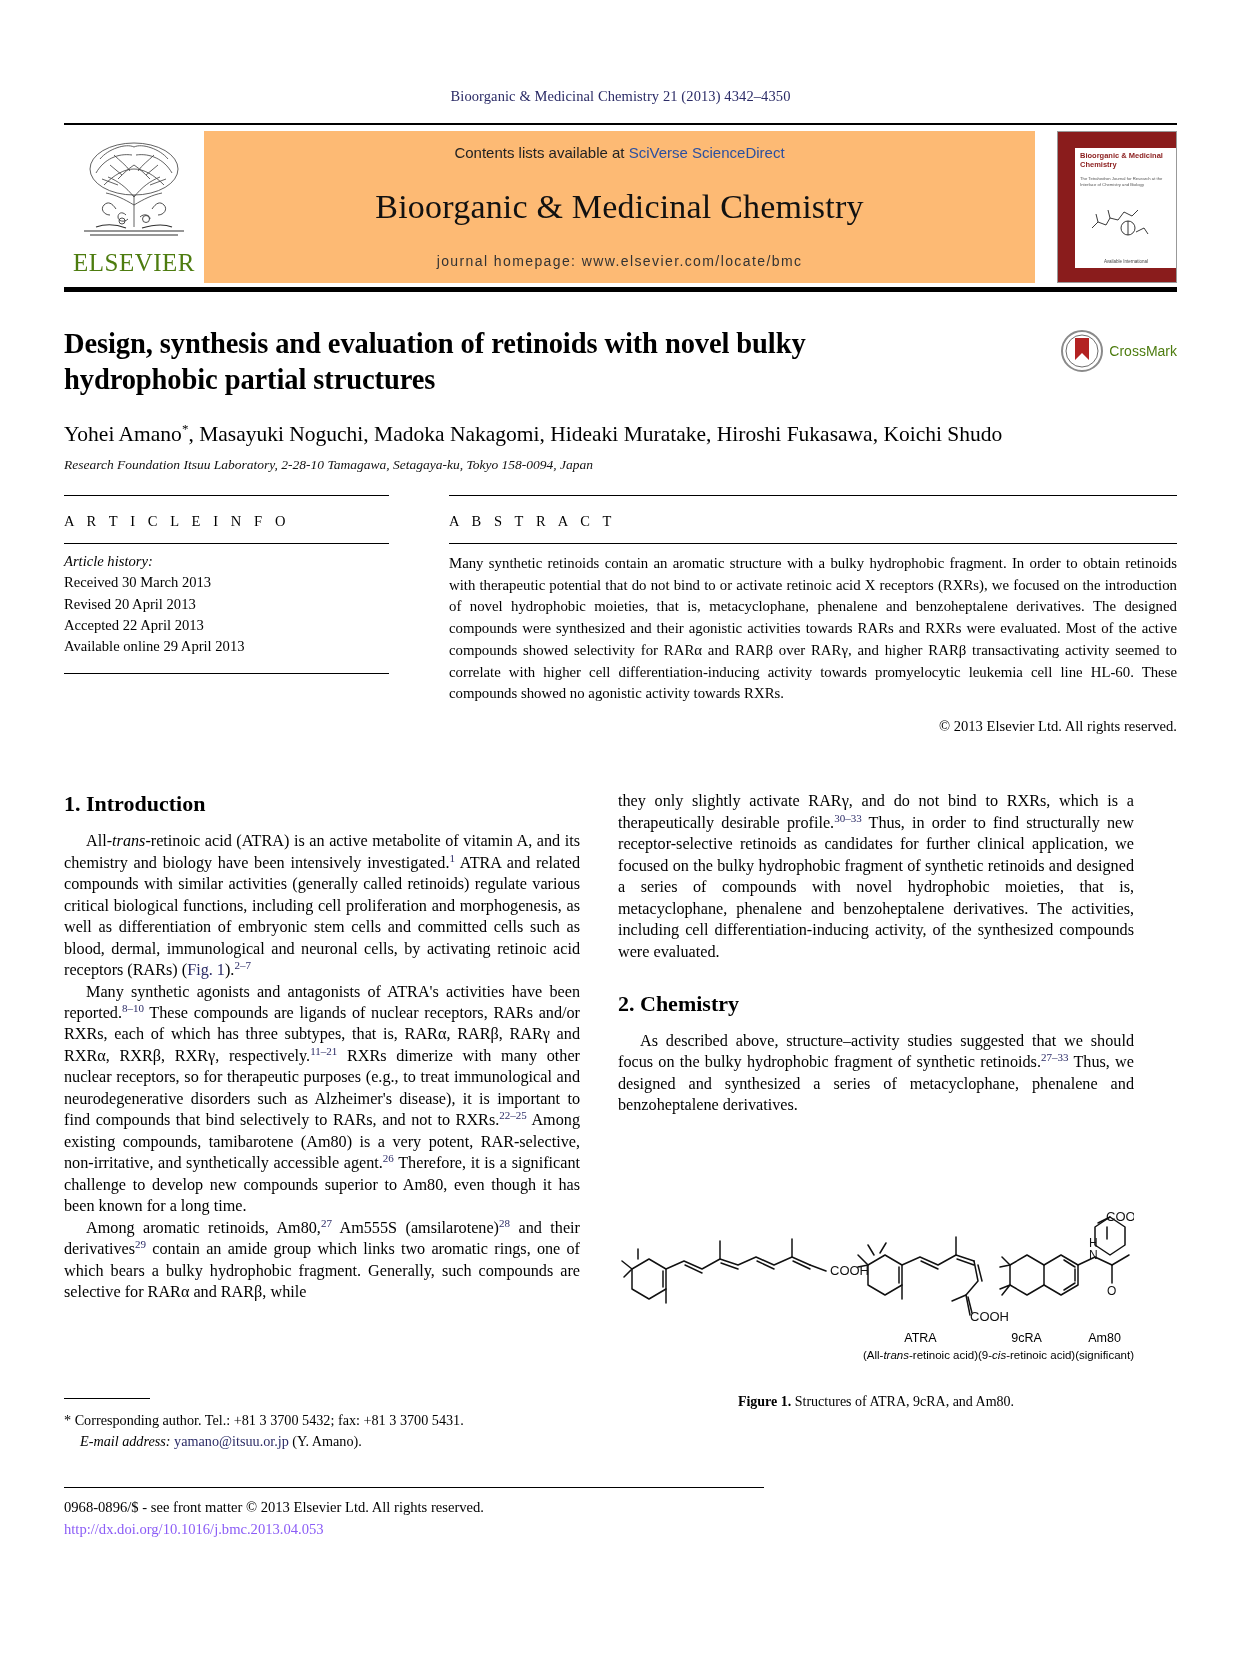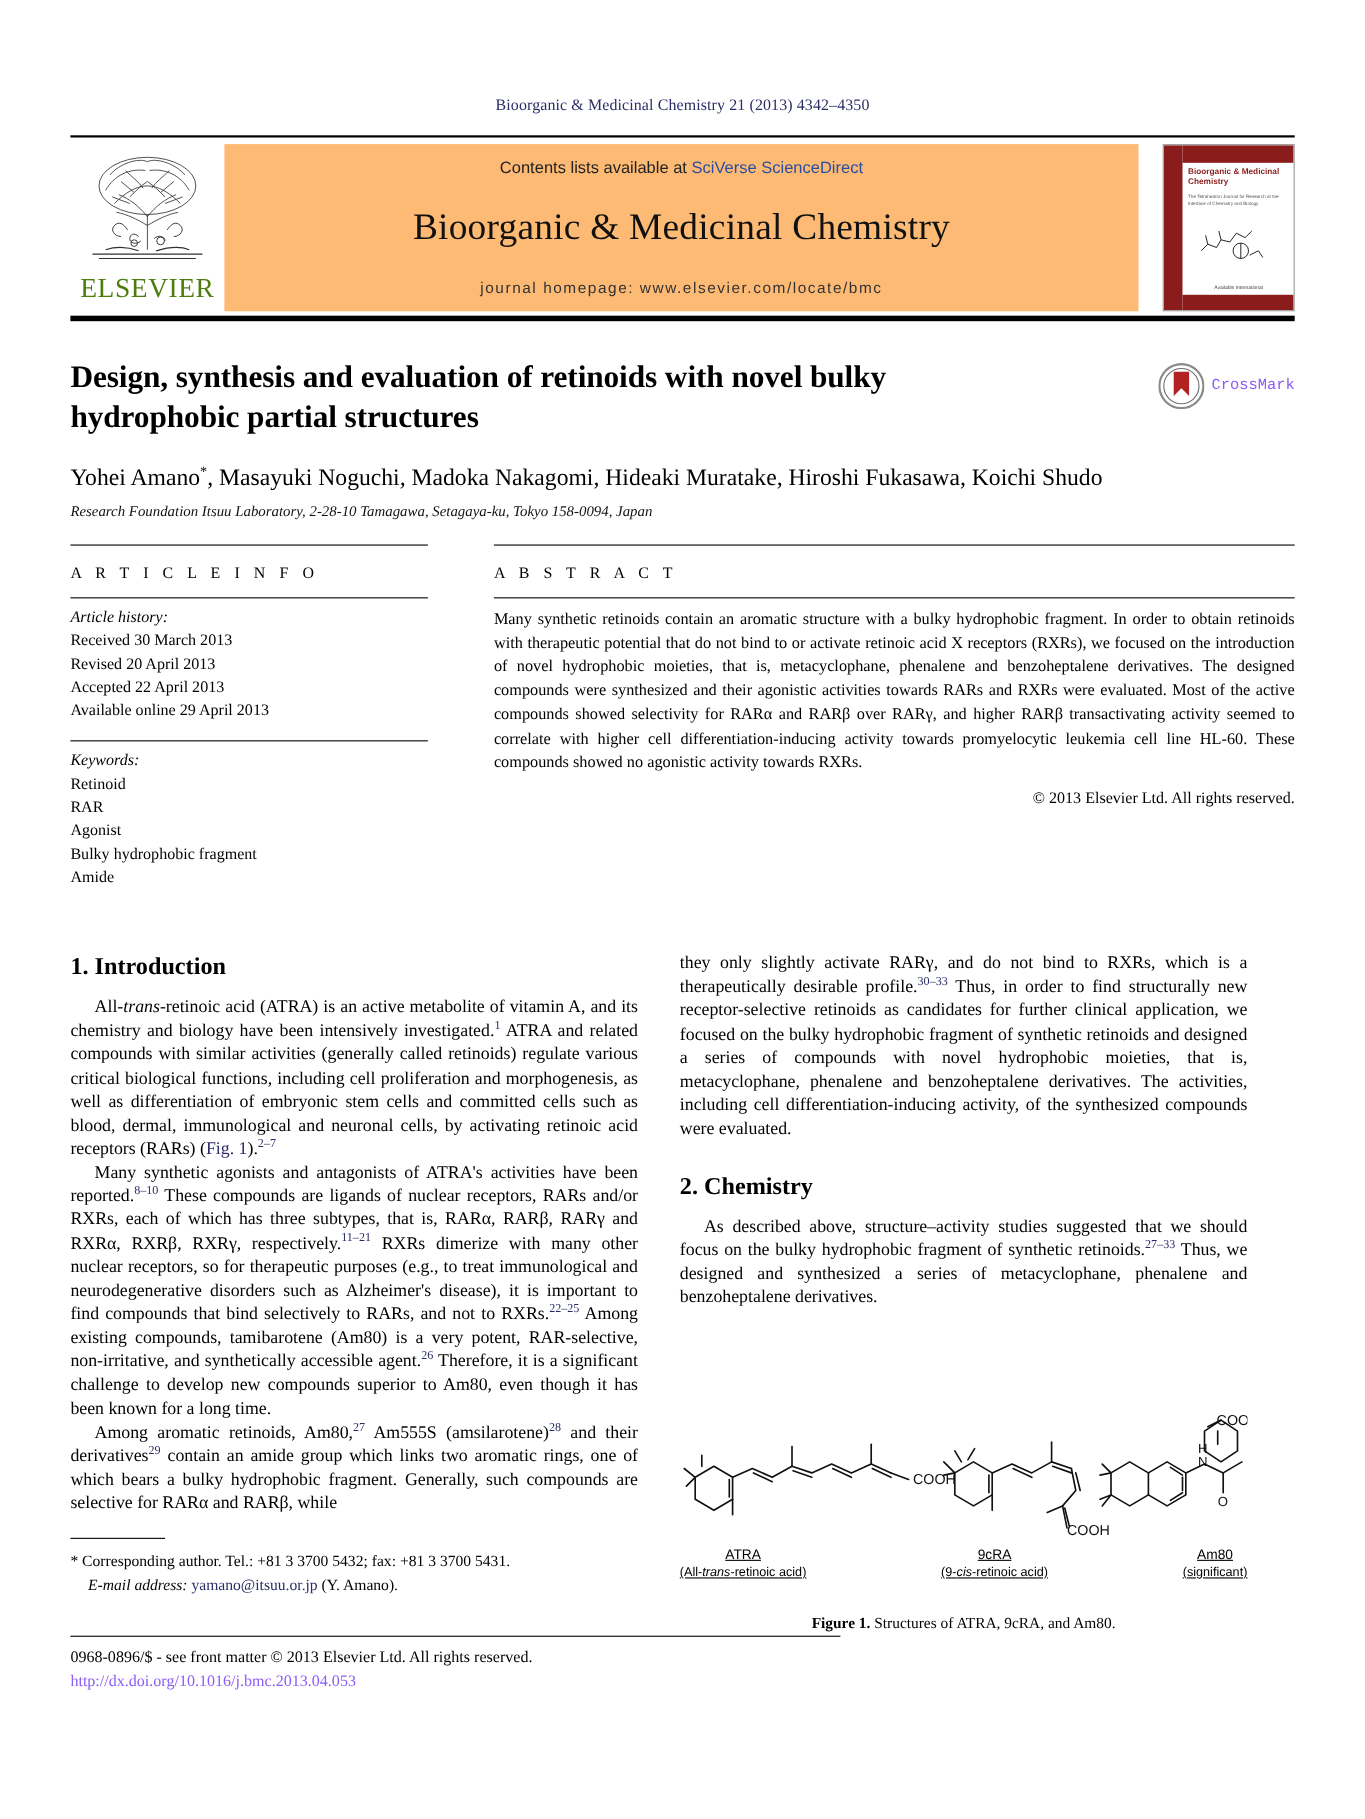--- a/index.html
+++ b/index.html
@@ -149,22 +149,22 @@
     max-width: 880px;
     margin: 0;
   }
   .crossmark {
     position: absolute;
     right: 0; top: 4px;
     display: flex; align-items: center; gap: 6px;
   }
   .crossmark-label {
     font-size: 14px;
-    font-family: Liberation Mono, monospace;
-    color: #8b5cf6;
+    font-family: Liberation Sans, sans-serif;
+    color: #4d7c0f;
   }
   .authors {
     margin-top: 22px;
     font-size: 21.5px;
     font-family: "Liberation Serif", serif;
     line-height: 1.25;
   }
   .authors sup { font-size: 13px; vertical-align: super; }
   .affiliation {
     margin-top: 9px;
@@ -251,24 +251,23 @@
   }
   .fig-caption {
     text-align: center;
     font-size: 14px;
     margin-top: 30px;
     font-family: "Liberation Serif", serif;
   }
   .fig-caption b { font-weight: bold; }
   .struct-labels {
     display: flex;
-    justify-content: space-between;
+    justify-content: flex-end;
     margin-top: 2px;
     font-family: "Liberation Sans", sans-serif;
-    text-decoration: underline;
   }
   .struct-label {
     text-align: center;
     font-size: 12.5px;
     line-height: 1.45;
   }
   .struct-label .sub { font-size: 11.5px; }
 
   
   .footnote {
@@ -414,28 +413,20 @@
       <div class="thin-rule"></div>
       <div class="info-body">
         <div class="ital">Article history:</div>
         <div>Received 30 March 2013</div>
         <div>Revised 20 April 2013</div>
         <div>Accepted 22 April 2013</div>
         <div>Available online 29 April 2013</div>
       </div>
       <div class="info-gap"></div>
       <div class="thin-rule"></div>
-      <div class="info-body kw-block">
-        <div class="ital">Keywords:</div>
-        <div>Retinoid</div>
-        <div>RAR</div>
-        <div>Agonist</div>
-        <div>Bulky hydrophobic fragment</div>
-        <div>Amide</div>
-      </div>
     </div>
 
     <div class="col-abstract">
       <div class="hdr-rule-top"></div>
       <div class="sec-label">A B S T R A C T</div>
       <div class="thin-rule"></div>
       <div class="abstract-body">Many synthetic retinoids contain an aromatic structure with a bulky hydrophobic fragment. In order to obtain retinoids with therapeutic potential that do not bind to or activate retinoic acid X receptors (RXRs), we focused on the introduction of novel hydrophobic moieties, that is, metacyclophane, phenalene and benzoheptalene derivatives. The designed compounds were synthesized and their agonistic activities towards RARs and RXRs were evaluated. Most of the active compounds showed selectivity for RARα and RARβ over RARγ, and higher RARβ transactivating activity seemed to correlate with higher cell differentiation-inducing activity towards promyelocytic leukemia cell line HL-60. These compounds showed no agonistic activity towards RXRs.</div>
       <div class="copyright">© 2013 Elsevier Ltd. All rights reserved.</div>
     </div>
   </div>

